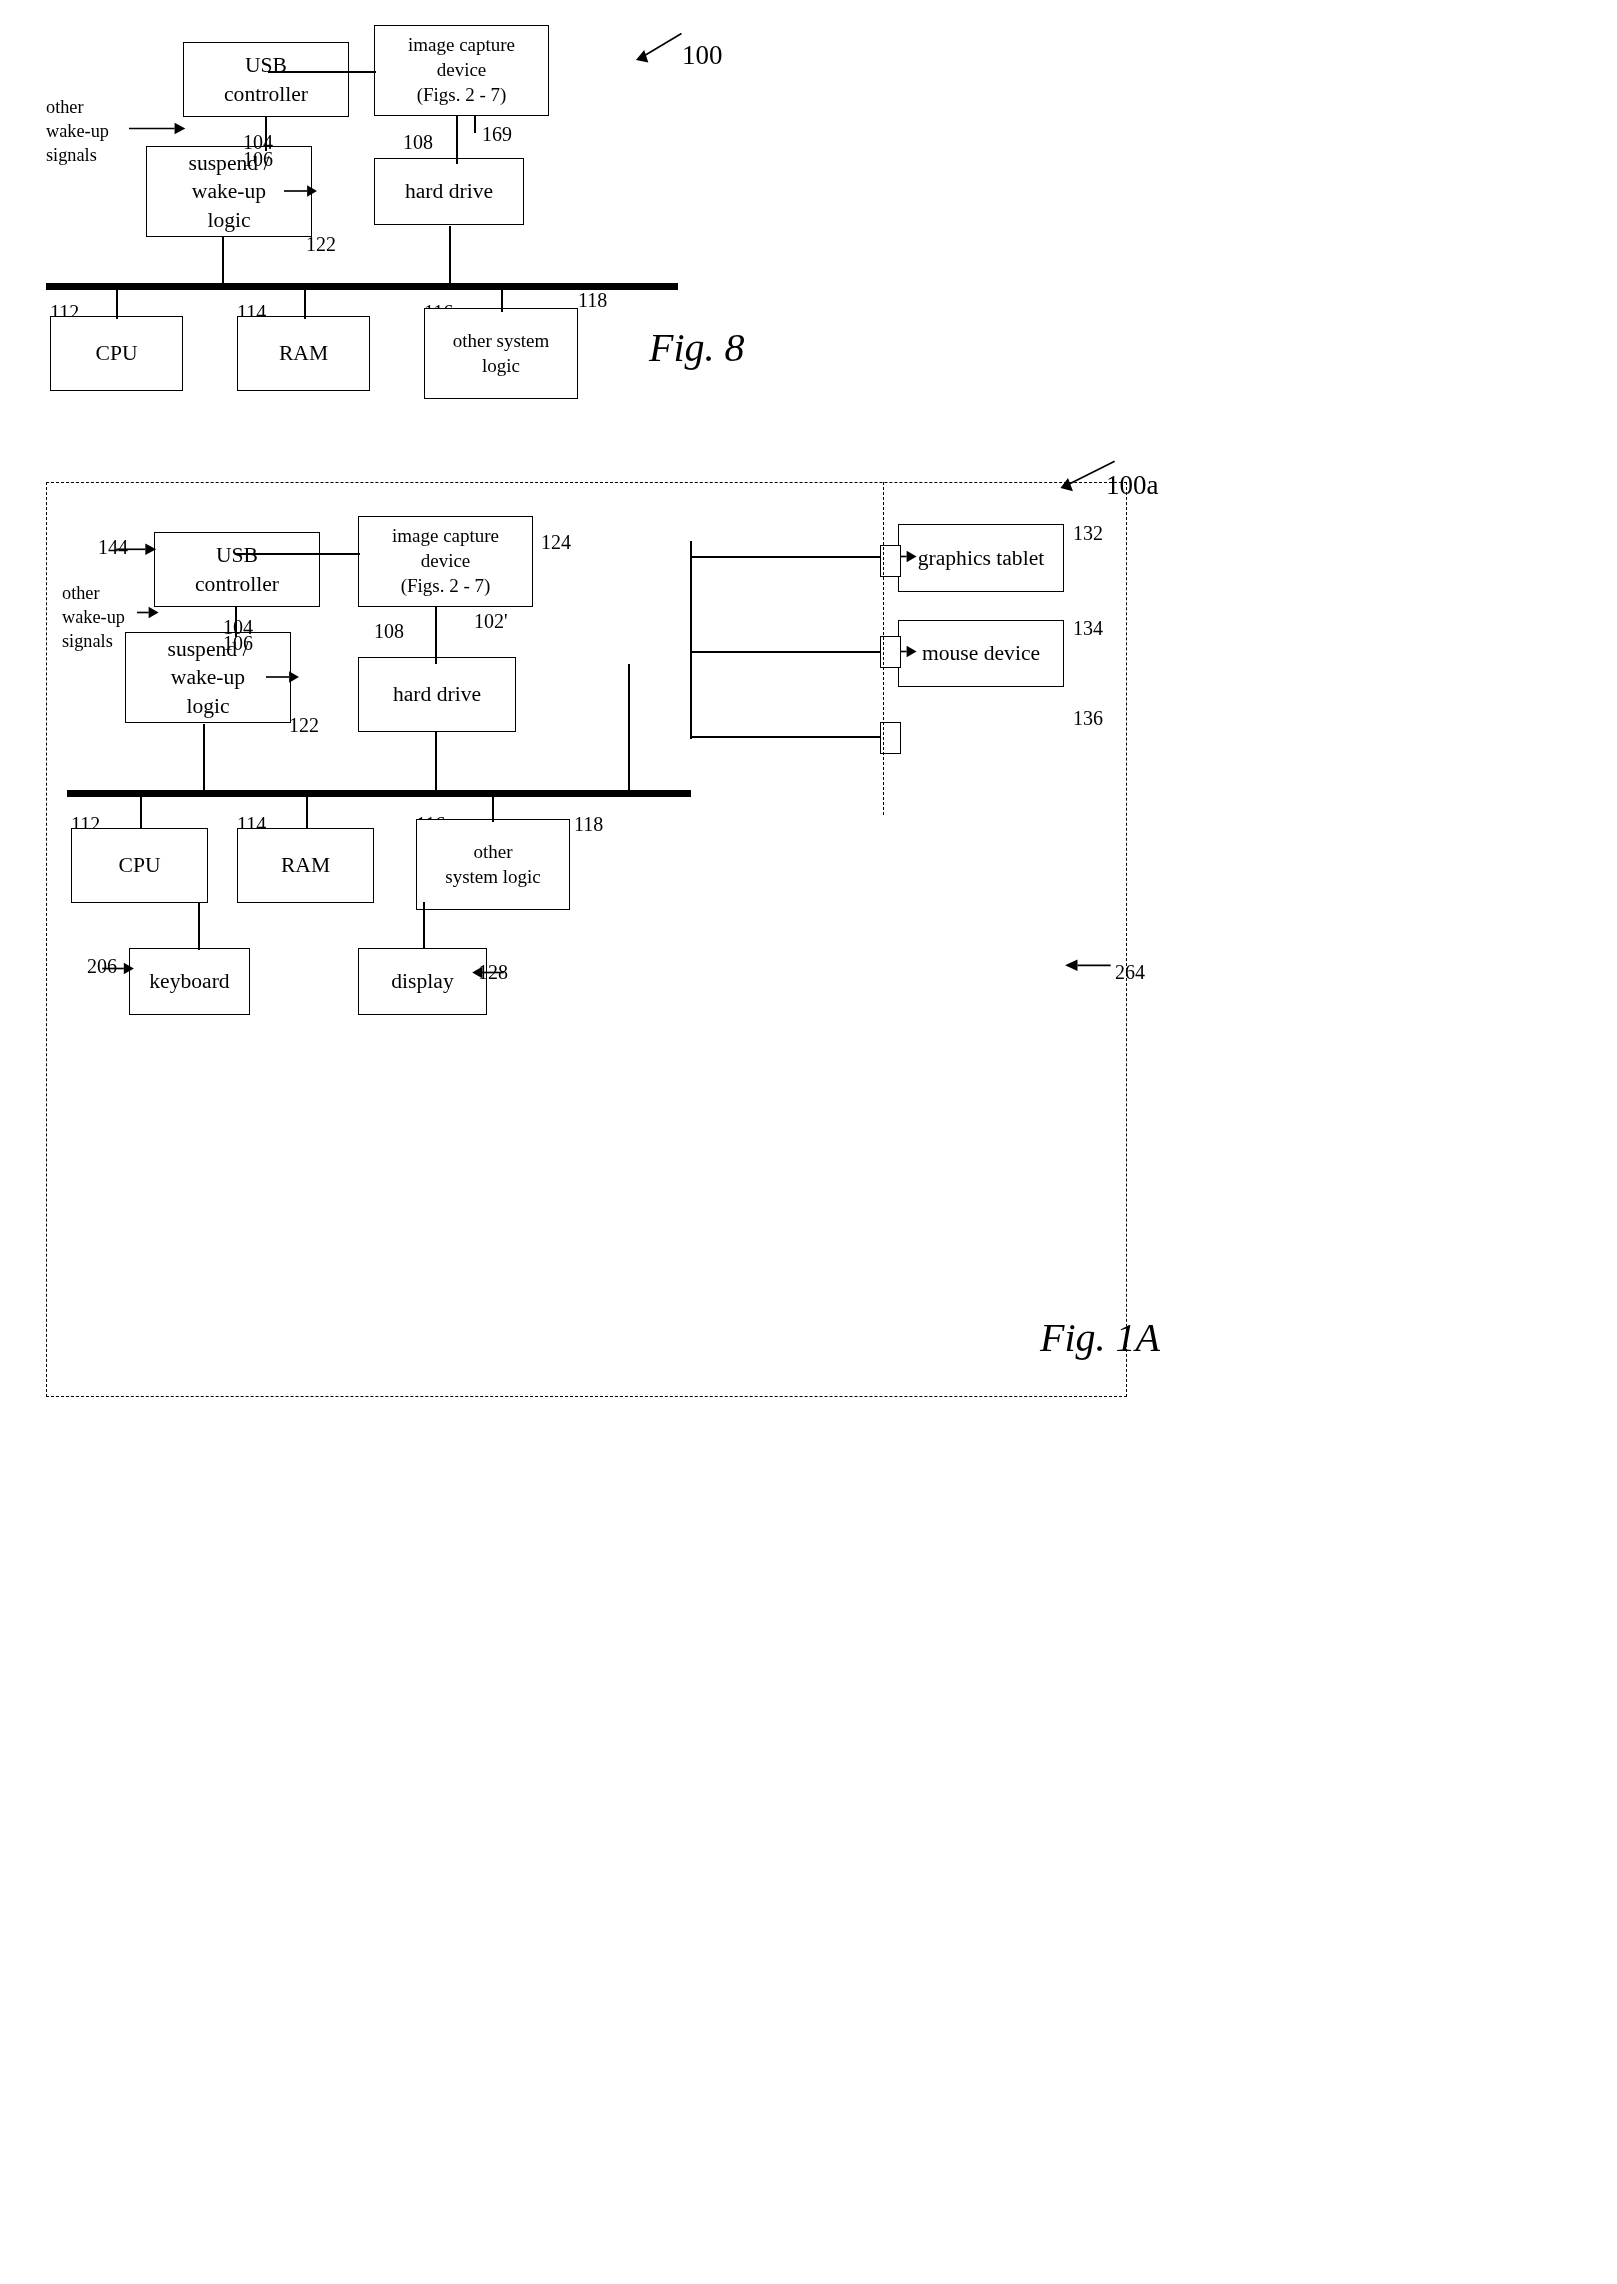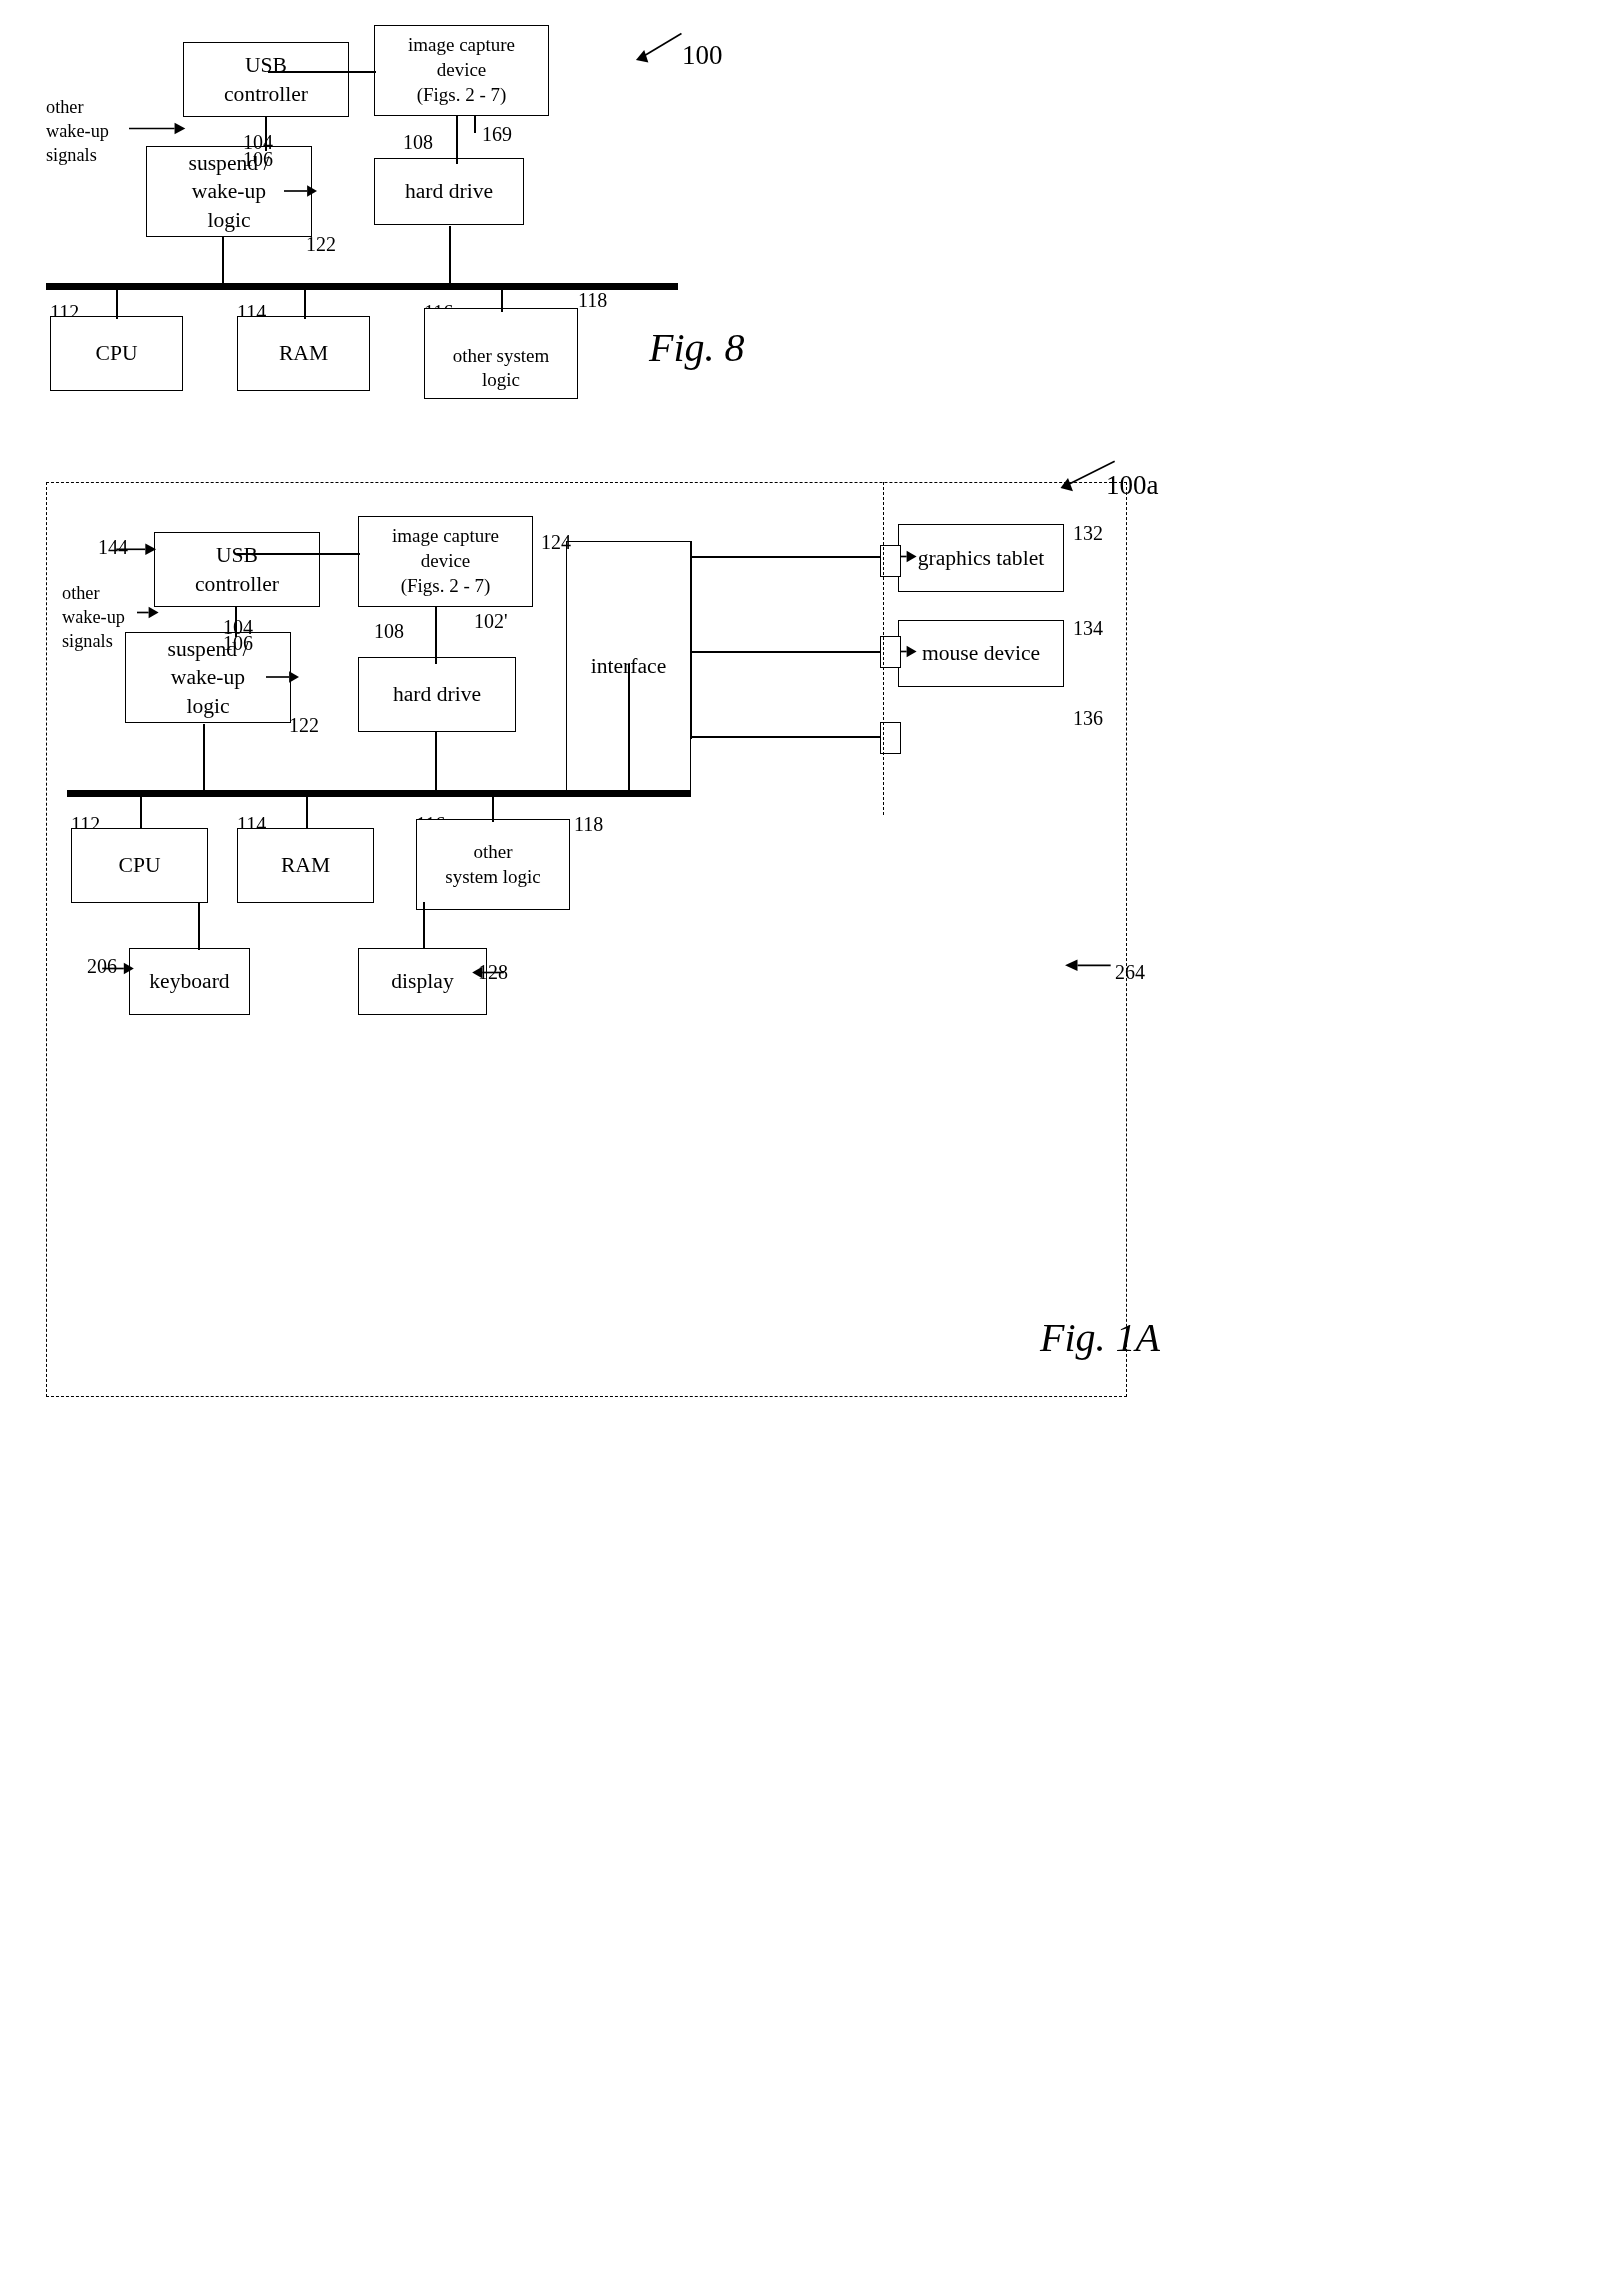--- a/index.html
+++ b/index.html
@@ -209,21 +209,21 @@
   <div class="ref-num" style="left:578px; top:289px;">118</div>
 
   <div class="box" id="f1-cpu">
     <span>CPU</span>
   </div>
 
   <div class="box" id="f1-ram">
     <span>RAM</span>
   </div>
 
-  <div class="box" id="f1-osl" style="font-size:19px;align-items:flex-end;">
+  <div class="box" id="f1-osl" style="font-size:19px;">
     <span style="white-space:pre-line;">other system
 logic</span>
   </div>
 
   <div class="line-v" style="left:116px; top:289px; height:30px;"></div>
   <div class="line-v" style="left:304px; top:289px; height:30px;"></div>
   <div class="line-v" style="left:501px; top:289px; height:22.5px;"></div>
 
   <div class="fig-label" style="left:649px; top:324px;">Fig. 8</div>
 
@@ -278,23 +278,20 @@
   <div class="ref-num" style="left:223px; top:616px;">104</div>
 
   <div class="ref-num" style="left:223px; top:632px;">106</div>
 
   <div class="ref-num" style="left:98px; top:536px;">144</div>
   <svg style="position:absolute; left:116px; top:541px; width:42px; height:16.6px;" viewBox="0 0 50 20">
     <line x1="0" y1="10" x2="35" y2="10" stroke="#000" stroke-width="2"></line>
     <polygon points="35,3 48,10 35,17" fill="#000"></polygon>
   </svg>
 
-  <div class="box" id="f2-iface">
-    <span>interface</span>
-  </div>
 
   <div class="ref-num" style="left:541px; top:531px;">124</div>
 
   <div class="box" id="f2-gt">
     <span>graphics tablet</span>
   </div>
 
   <div class="box" id="f2-md">
     <span>mouse device</span>
   </div>

